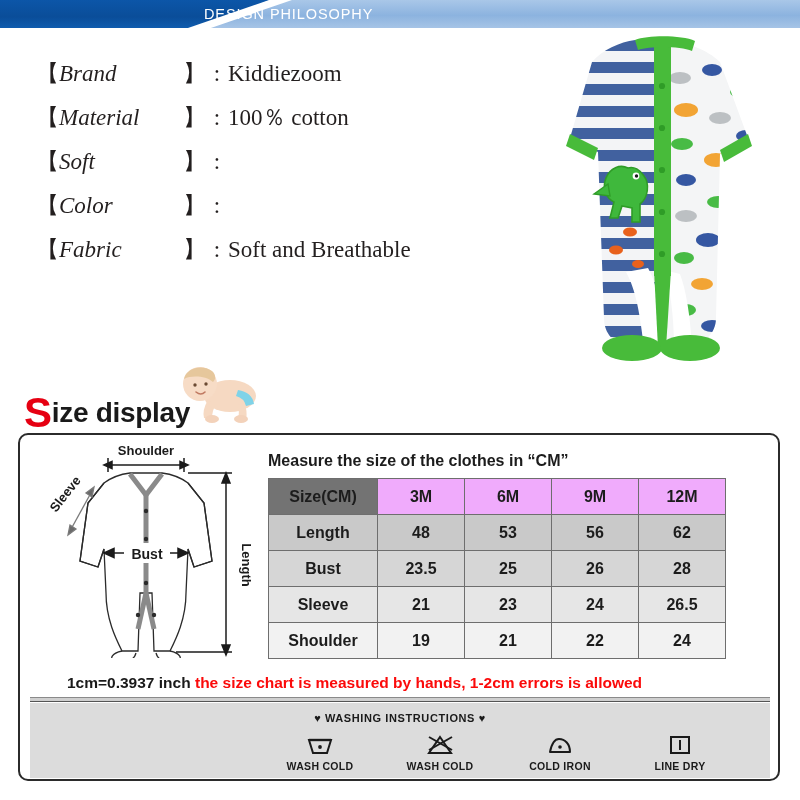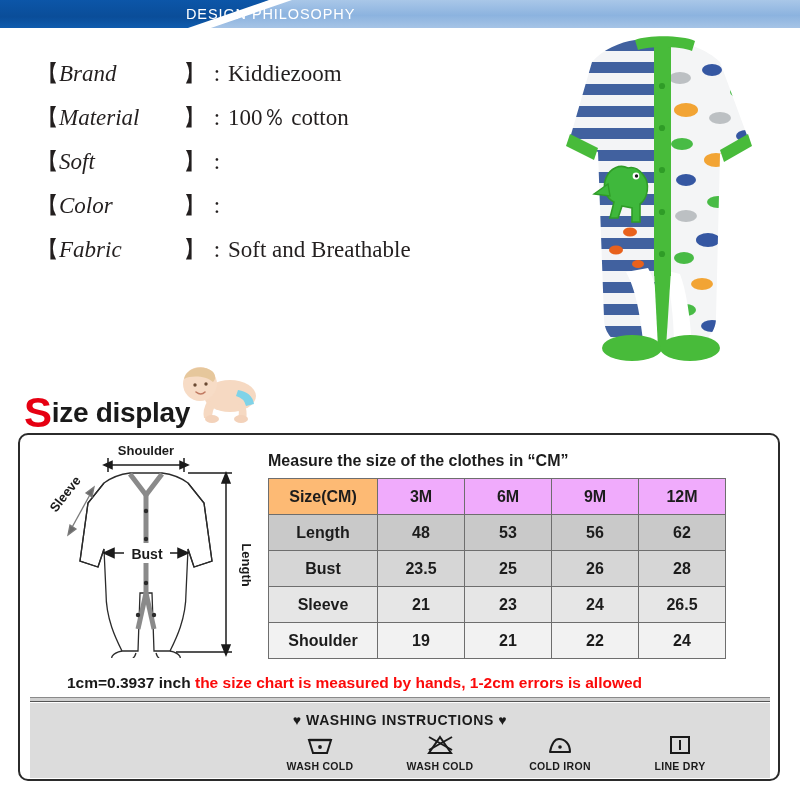--- a/index.html
+++ b/index.html
@@ -38,21 +38,21 @@
   }
   .banner-slash {
     position: absolute;
     left: 188px; top: 0;
     width: 104px; height: 28px;
     background: #ffffff;
     clip-path: polygon(78% 0, 100% 0, 22% 100%, 0 100%);
   }
   .banner-title {
     position: absolute;
-    left: 186px; top: 0;
+    left: 204px; top: 0;
     height: 28px;
     line-height: 28px;
     color: #ffffff;
     font-size: 14.5px;
     letter-spacing: 0.9px;
     white-space: nowrap;
     padding-left: 0;
   }
 
   
@@ -156,21 +156,21 @@
   table.size-table td {
     border: 1px solid #6e6e6e;
     height: 33px;
     text-align: center;
     font-size: 16px;
     font-weight: bold;
     color: #1c1c1c;
   }
   td.col-label { width: 106px; }
   td.hdr-red {
-    background: #fdba74;
+    background: #737373;
     color: #ffffff;
   }
   td.hdr-plain { background: #f0abfc; }
   tr.shade1 td { background: #c9c9c9; }
   tr.shade2 td { background: #d6d6d6; }
   tr.shade3 td { background: #e6e6e6; }
   tr.shade4 td { background: #f2f2f2; }
 
   
   .note-line {
@@ -197,21 +197,21 @@
     position: absolute;
     left: 30px; top: 703px;
     width: 740px; height: 75px;
     background: #dcdcdc;
   }
   .wash-title {
     position: absolute;
     left: 0; top: 9px;
     width: 740px;
     text-align: center;
-    font-size: 14px;
+    font-size: 11px;
     font-weight: bold;
     letter-spacing: 0.6px;
     color: #1a1a1a;
   }
   .wash-icons {
     position: absolute;
     left: 30px; top: 30px;
     width: 680px;
     display: flex;
     justify-content: flex-end;

